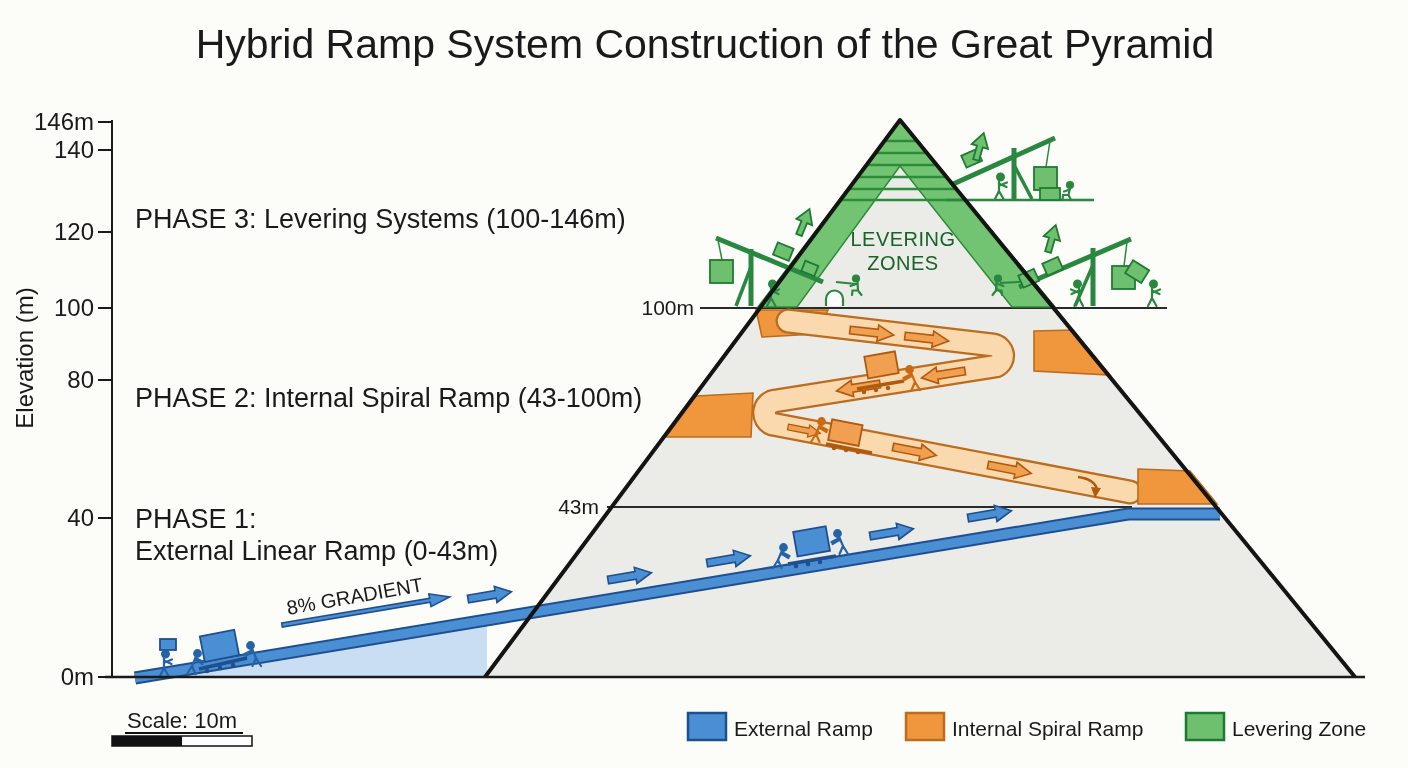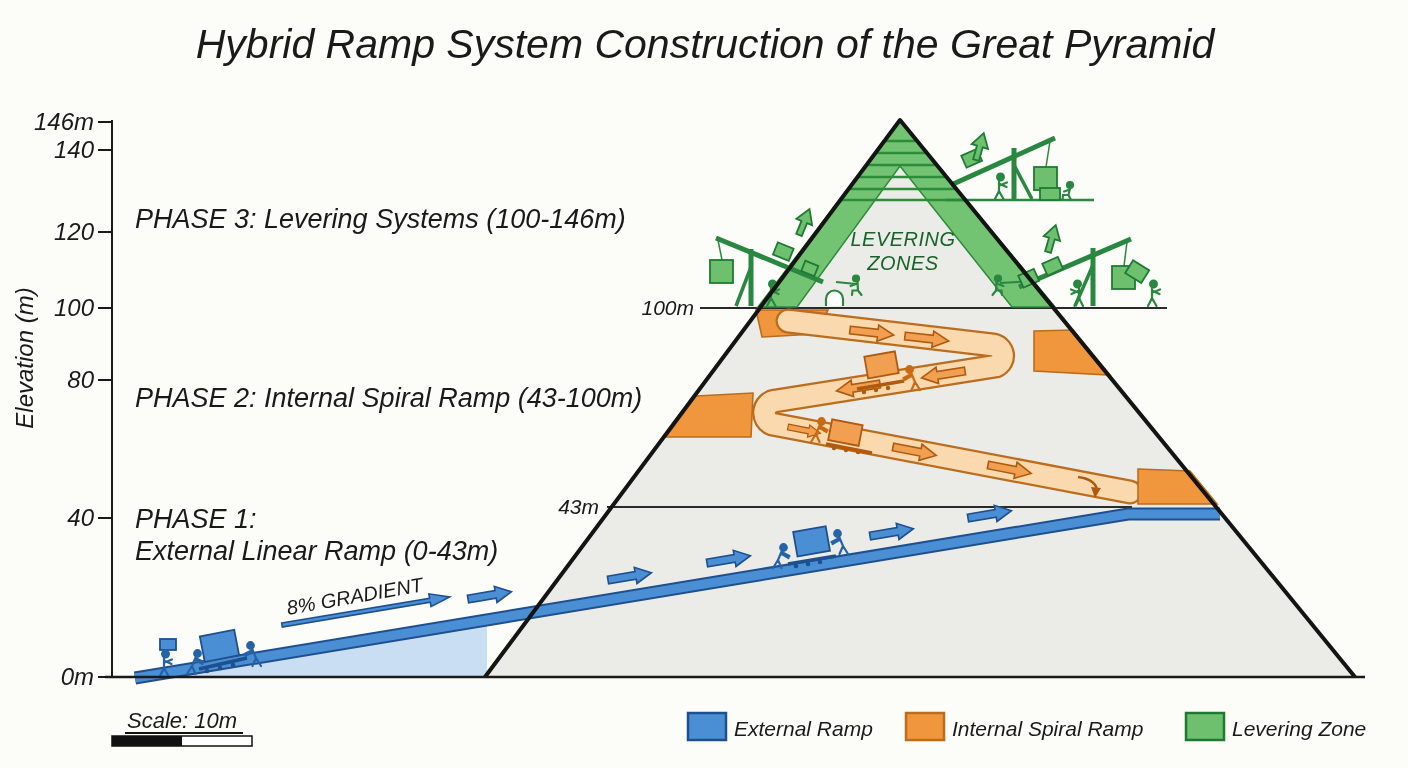--- a/index.html
+++ b/index.html
@@ -1,16 +1,16 @@
 <!DOCTYPE html>
 <html><head>
 <meta charset="utf-8">
 <style>
   html,body{margin:0;padding:0;background:#fcfcf9;}
-  .stage{width:1156px;height:768px;position:relative;font-family:"Liberation Sans",sans-serif;font-style:italic;}
+  .stage{width:1156px;height:768px;position:relative;font-family:"Liberation Sans",sans-serif;}
   svg{display:block;}
   text{fill:#1a1a1a;font-family:"Liberation Sans",sans-serif;}
   .t-title{font-size:41px;}
   .t-phase{font-size:27px;}
   .t-tick{font-size:24px;}
   .t-axis{font-size:24px;}
   .t-marker{font-size:21px;}
   .t-lever{font-size:20px;fill:#18632a;letter-spacing:.5px;}
   .t-grad{font-size:20px;}
   .t-scale{font-size:22px;}

